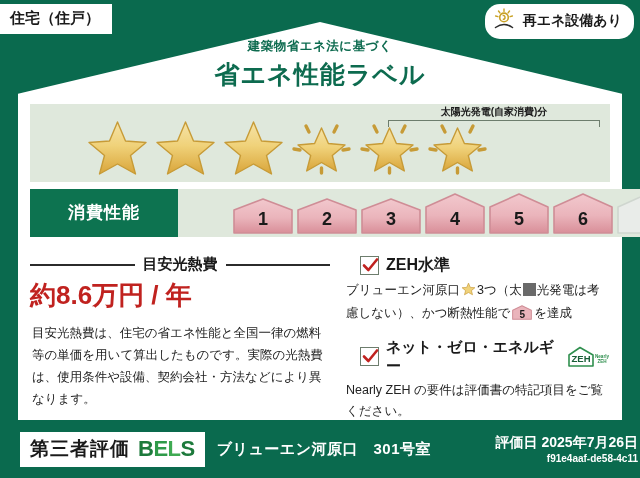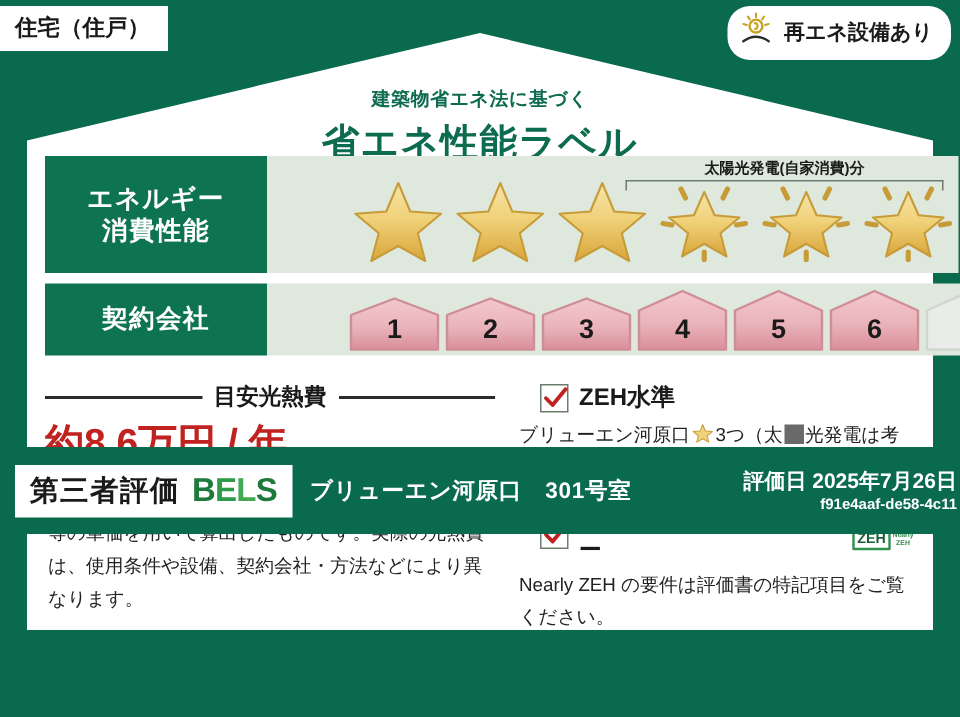--- a/index.html
+++ b/index.html
@@ -4,21 +4,21 @@
 <style>
   * { box-sizing: border-box; margin: 0; padding: 0; }
   body {
     width: 640px; height: 478px;
     font-family: "Liberation Sans", "DejaVu Sans", sans-serif;
     background: #0b6b4f;
     overflow: hidden;
   }
   #label-root {
     position: relative;
-    width: 640px; height: 356px;
+    width: 640px; height: 478px;
     background: #0a6a4e;
   }
 
   
   .house-body {
     position: absolute;
     left: 18px; top: 22px;
     width: 604px; height: 398px;
     background: #ffffff;
     clip-path: polygon(0% 18%, 50% 0%, 100% 18%, 100% 100%, 0% 100%);
@@ -43,21 +43,21 @@
   }
   .tag-renew .txt { font-size: 14px; font-weight: bold; color: #1a1a1a; }
 
   
   .title-block {
     position: absolute; left: 0; right: 0; top: 38px;
     text-align: center; z-index: 20;
   }
   .title-sub {
     font-size: 12.5px; font-weight: bold; color: #0d6b4f;
-    letter-spacing: 0.5px; margin-bottom: 3px; margin-top: 20px;
+    letter-spacing: 0.5px; margin-bottom: 3px;
   }
   .title-main {
     font-size: 25px; font-weight: bold; color: #0d6b4f;
     letter-spacing: 1px;
   }
 
   
   .perf-area { position: absolute; left: 30px; top: 104px; width: 580px; z-index: 20; }
 
   .perf-row { display: flex; align-items: stretch; position: relative; }
@@ -171,21 +171,21 @@
     text-align: center; font-size: 10px; font-weight: bold; color: #1a1a1a;
   }
 
   
   .footer {
     position: absolute; left: 0; bottom: 0; width: 640px; height: 58px;
     background: #0a6a4e; z-index: 40;
     display: flex; align-items: center;
   }
   .bels-box {
-    background: #ffffff; margin-left: 10px;
+    background: #ffffff; margin-left: 20px;
     padding: 4px 10px 5px 10px;
     display: flex; align-items: center; gap: 8px;
   }
   .bels-box .jp { font-size: 19px; font-weight: bold; color: #1a1a1a; letter-spacing: 1px; }
   .bels-box .bels { font-size: 22px; font-weight: bold; letter-spacing: -0.5px; }
   .bels-box .b1 { color: #1d7a3c; }
   .bels-box .b2 { color: #2f9a49; }
   .bels-box .b3 { color: #3faa52; }
   .bels-box .b4 { color: #1d7a3c; }
   .prop-name {
@@ -228,24 +228,20 @@
   </div>
 
   <div class="title-block">
     <div class="title-sub">建築物省エネ法に基づく</div>
     <div class="title-main">省エネ性能ラベル</div>
   </div>
 
   <div class="perf-area">
 
     <div class="perf-row energy">
-      <div class="perf-label">
-        <span>エネルギー</span>
-        <span>消費性能</span>
-      </div>
       <div class="perf-value">
         <div class="stars">
 
           <span class="star-wrap">
             <svg width="67" height="60" viewBox="0 0 67 60">
               <defs>
                   <linearGradient id="sg1" x1="0" y1="0" x2="0" y2="1">
                 <stop offset="0%" stop-color="#f5e3a8"></stop>
                     <stop offset="45%" stop-color="#f0d27a"></stop>
                 <stop offset="100%" stop-color="#d9a53a"></stop>
@@ -304,21 +300,21 @@
         </div>
         <div class="solar-bracket">
           <div class="cap">太陽光発電(自家消費)分</div>
           <div class="bar"></div>
         </div>
       </div>
     </div>
 
     <div class="perf-row insul">
       <div class="perf-label">
-        <span>契約会社</span>
+        <span>消費性能</span>
       </div>
       <div class="perf-value">
         <div class="badges">
 
           <div class="badge">
             <svg class="house-ico" viewBox="0 0 62 38" preserveAspectRatio="none">
               <defs>
                   <linearGradient id="pk" x1="0" y1="0" x2="0" y2="1">
                 <stop offset="0%" stop-color="#f2c8cd"></stop>
                     <stop offset="55%" stop-color="#eab4bb"></stop>

